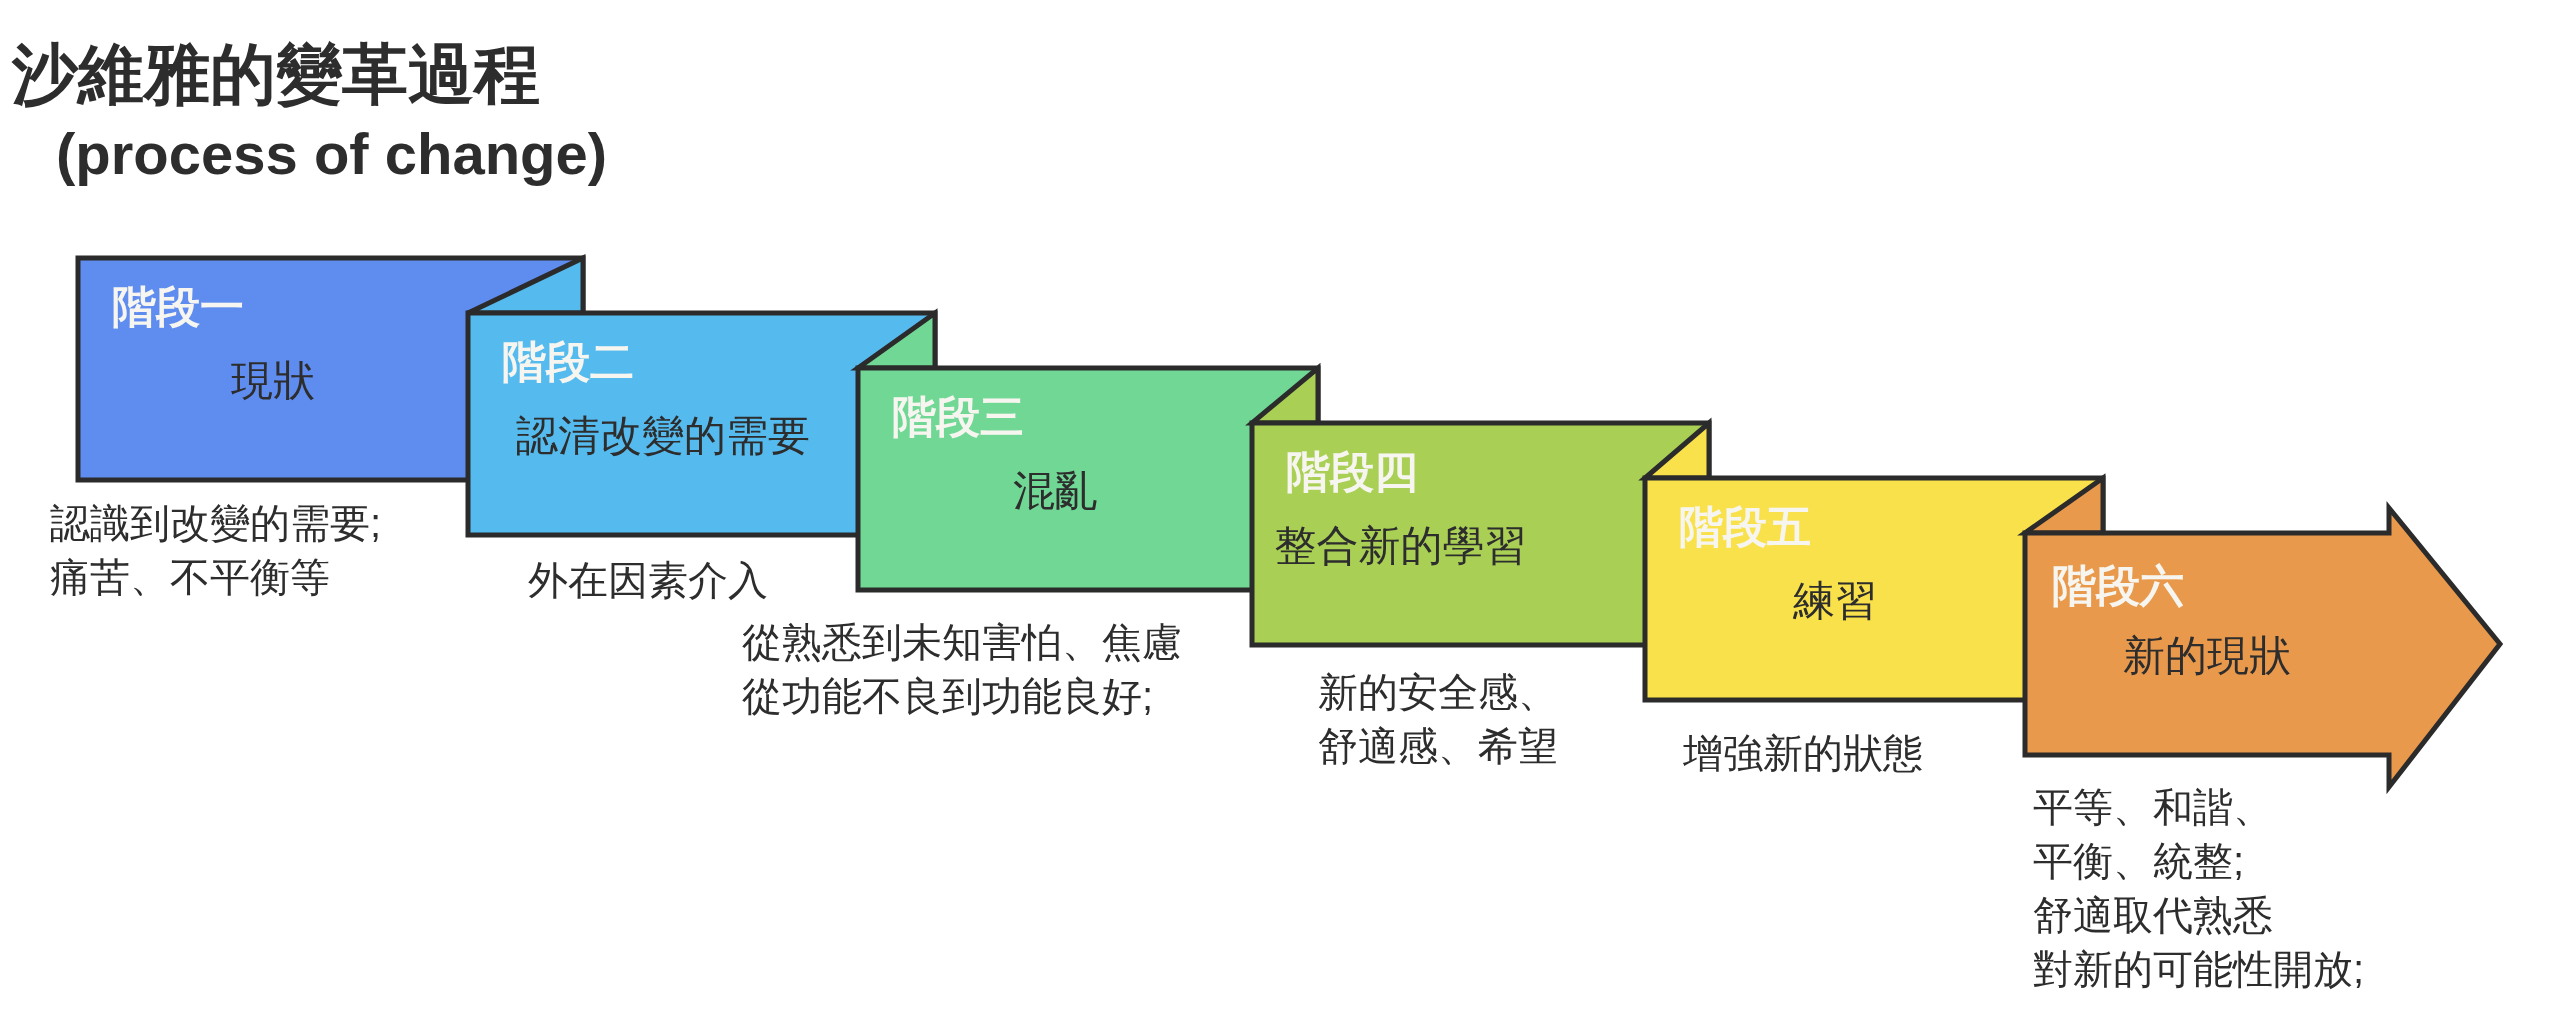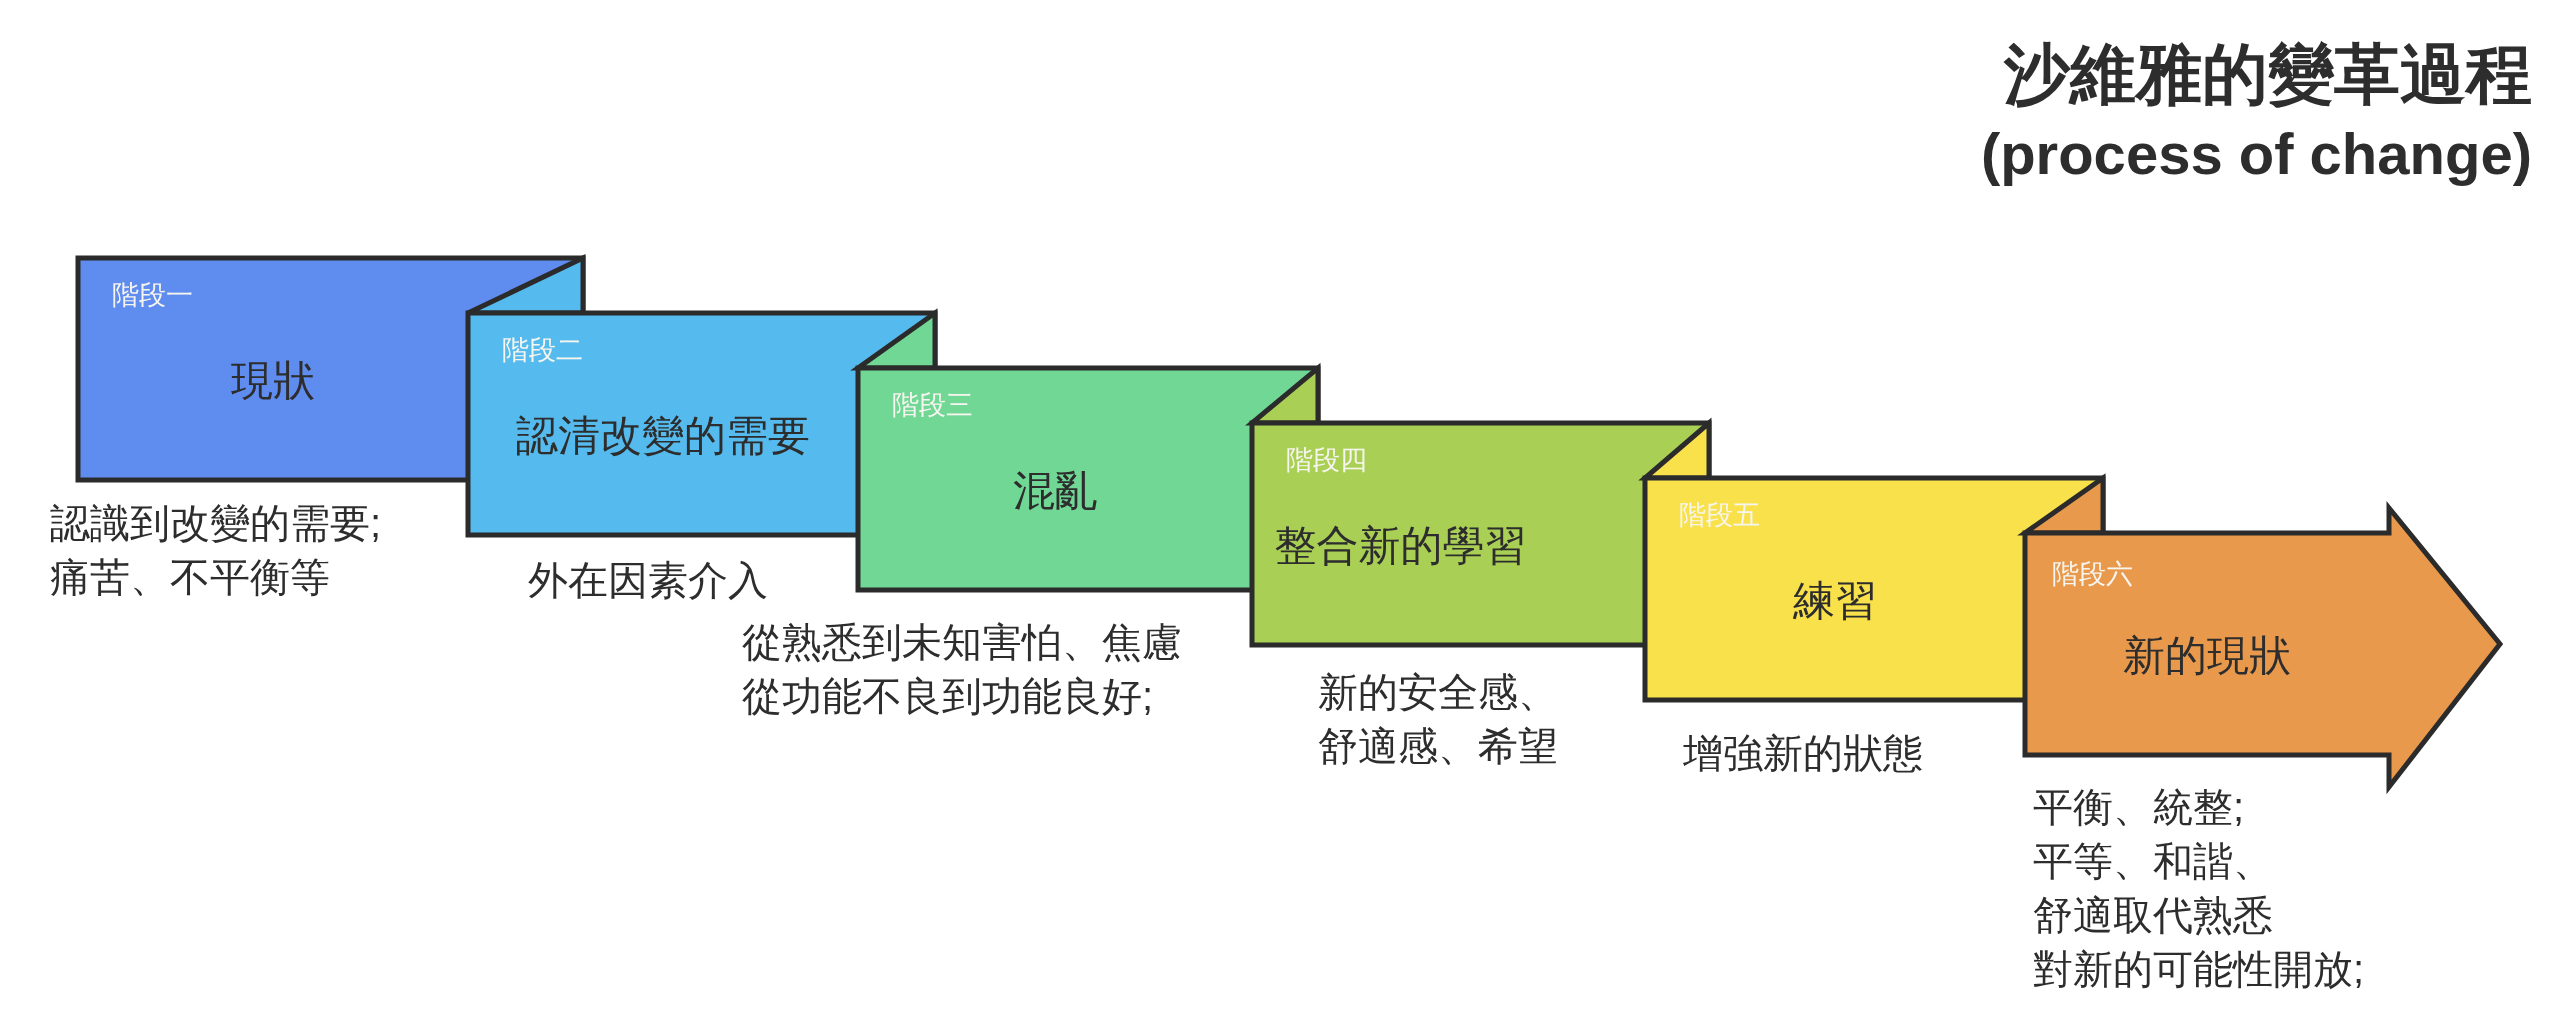--- a/index.html
+++ b/index.html
@@ -6,24 +6,24 @@
     --outline:#2b2b2b;
     --text:#2d2d2d;
     --label:#f7f5ef;
     --bg:#ffffff;
   }
   html,body{margin:0;padding:0;}
   body{background:var(--bg);font-family:"Liberation Sans","DejaVu Sans",sans-serif;}
   .canvas{position:relative;width:2560px;height:1025px;background:var(--bg);overflow:hidden;}
   .diagram-svg{position:absolute;left:0;top:0;}
   .diagram-svg polygon{stroke:var(--outline);stroke-width:5;stroke-linejoin:miter;}
-  .title-block{position:absolute;left:4px;top:30px;width:2528px;text-align:right;color:var(--text);font-weight:bold;}
+  .title-block{position:absolute;left:12px;top:30px;width:2528px;text-align:left;color:var(--text);font-weight:bold;}
   .title-line1{font-size:66px;line-height:1.35;}
   .title-line2{font-size:58px;line-height:1.2;margin-left:44px;}
-  .stage-label{position:absolute;font-size:27px;font-weight:normal;color:var(--label);white-space:nowrap;line-height:1.3;}
+  .stage-label{position:absolute;font-size:44px;font-weight:bold;color:var(--label);white-space:nowrap;line-height:1.3;}
   .stage-title{position:absolute;font-size:42px;color:var(--text);text-align:center;white-space:nowrap;line-height:1.3;}
   .stage-desc{position:absolute;font-size:40px;color:var(--text);white-space:nowrap;line-height:54px;}
 </style>
 </head>
 <body>
 
 <div class="canvas">
 
   <svg class="diagram-svg" width="2560" height="1025" viewBox="0 0 2560 1025">
 
@@ -79,19 +79,19 @@
 
   <div class="stage-label" style="left:1679px;top:498px">階段五</div>
   <div class="stage-title" style="left:1645px;top:574px;width:380px">練習</div>
   <div class="stage-desc" style="left:1683px;top:726px">
     <div>增強新的狀態</div>
   </div>
 
   <div class="stage-label" style="left:2052px;top:557px">階段六</div>
   <div class="stage-title" style="left:2025px;top:629px;width:364px">新的現狀</div>
   <div class="stage-desc" style="left:2033px;top:780px">
+    <div>平等、和諧、</div>
     <div>平衡、統整;</div>
-    <div>平等、和諧、</div>
     <div>舒適取代熟悉</div>
     <div>對新的可能性開放;</div>
   </div>
 
 </div>
 
 </body></html>

